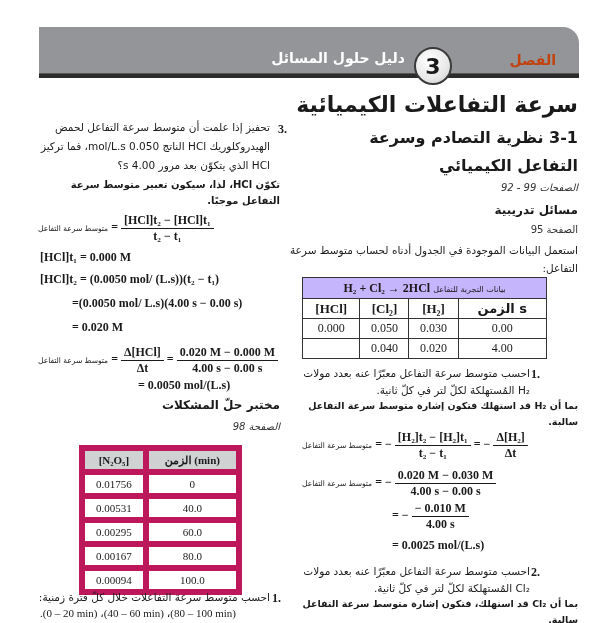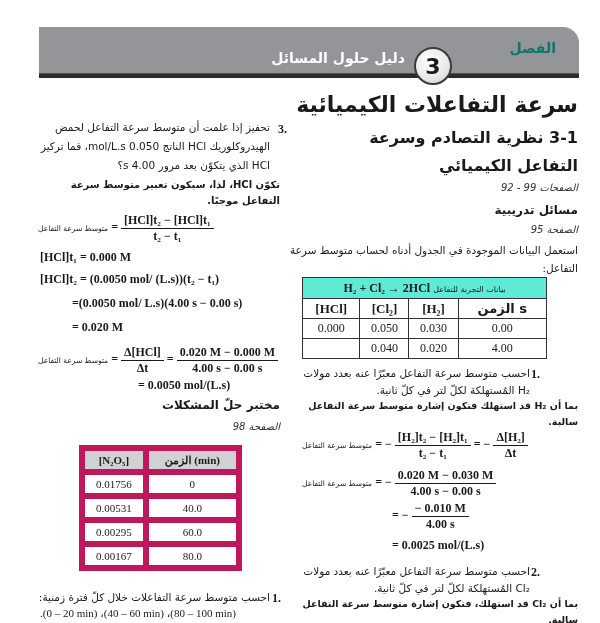--- a/index.html
+++ b/index.html
@@ -4,36 +4,36 @@
   <style>
     html, body { margin: 0; padding: 0; background: #ffffff; }
     body { width: 600px; height: 623px; position: relative; overflow: hidden; font-family: "DejaVu Serif", serif; color: #1a1a1a; }
     .abs { position: absolute; }
     .rtl { direction: rtl; text-align: right; }
     .ar { font-family: "DejaVu Sans", sans-serif; }
 
     
     #header-bar { left: 39px; top: 27px; width: 540px; height: 47px; background: #939598; border-top-right-radius: 16px; }
     #header-line { left: 39px; top: 73px; width: 540px; height: 4px; background: #2b2b2b; border-top: 1px solid #555; }
-    #chapter-label { right: 44px; top: 40px; color: #0f766e; font-size: 14px; font-weight: bold; }
+    #chapter-label { right: 44px; top: 52px; color: #c2410c; font-size: 14px; font-weight: bold; }
     #chapter-badge { left: 414px; top: 47px; width: 38px; height: 38px; border-radius: 50%; background: radial-gradient(circle at 40% 35%, #ffffff 0%, #e8e8e8 60%, #c8c8c8 100%); border: 2px solid #3a3a3a; box-sizing: border-box; display: flex; align-items: center; justify-content: center; font-family: "DejaVu Sans", sans-serif; font-weight: bold; font-size: 22px; color: #1a1a1a; }
     #guide-title { right: 195px; top: 50px; color: #fff; font-size: 14px; font-weight: bold; }
 
     
     #main-title { right: 22px; top: 92px; font-size: 22px; font-weight: bold; }
     #section-title { right: 22px; top: 124px; font-size: 16px; font-weight: bold; width: 270px; line-height: 28px; }
     #pages-ref { right: 22px; top: 182px; font-size: 10px; color: #333; font-style: italic; }
     #practice-title { right: 22px; top: 203px; font-size: 12px; font-weight: bold; }
-    #practice-page { right: 22px; top: 224px; font-size: 10px; font-style: italic; color: #333; }
+    #practice-page { right: 22px; top: 224px; font-size: 10px; color: #333; }
     #practice-intro { right: 22px; top: 241px; width: 290px; font-size: 10.5px; line-height: 18px; }
 
     
     #table1 { left: 302px; top: 277px; width: 245px; border-collapse: collapse; font-family: "Liberation Serif", serif; font-size: 12px; }
     #table1 td, #table1 th { border: 1px solid #333; text-align: center; height: 19px; padding: 0; }
-    #table1 .cap { background: #5eead4; font-size: 12px; font-weight: bold; height: 20px; }
+    #table1 .cap { background: #c4b5fd; font-size: 12px; font-weight: bold; height: 20px; }
     #table1 th { font-weight: bold; font-size: 13px; }
     .small-ar { font-family: "DejaVu Sans", sans-serif; font-size: 8px; font-weight: normal; }
 
     
     .num { font-family: "Liberation Serif", serif; font-weight: bold; font-size: 12px; }
     #q1-num { left: 531px; top: 367px; }
     #q1-text { right: 70px; top: 365px; width: 230px; font-size: 10.5px; line-height: 17px; }
     #q1-note { right: 22px; top: 398px; width: 278px; font-size: 9.5px; font-weight: bold; line-height: 16px; }
 
     .eq { font-family: "Liberation Serif", serif; font-weight: bold; font-size: 12px; white-space: nowrap; }
@@ -201,18 +201,22 @@
         <td>40.0</td>
       </tr>
   <tr>
         <td>0.00295</td>
         <td>60.0</td>
       </tr>
   <tr>
         <td>0.00167</td>
         <td>80.0</td>
       </tr>
+  <tr>
+        <td>0.00094</td>
+        <td>100.0</td>
+      </tr>
 </tbody>
   </table>
 
 <div id="lab-q1-num" class="abs num">1.</div>
 <div id="lab-q1-text" class="abs ar rtl">احسب متوسط سرعة التفاعلات خلال كلّ فترة زمنية:</div>
 <div id="lab-q1-intervals" class="abs">.(0 – 20 min) ،(40 – 60 min) ،(80 – 100 min)</div>
 
 </body></html>

